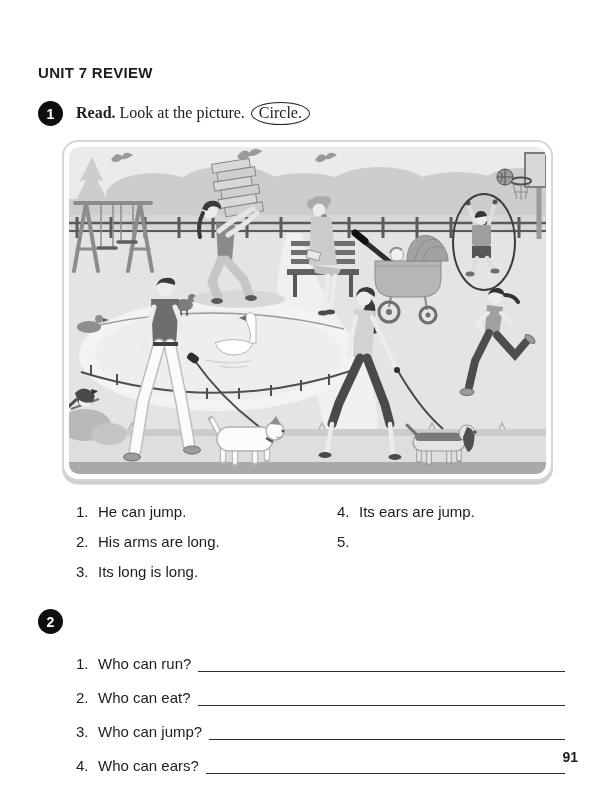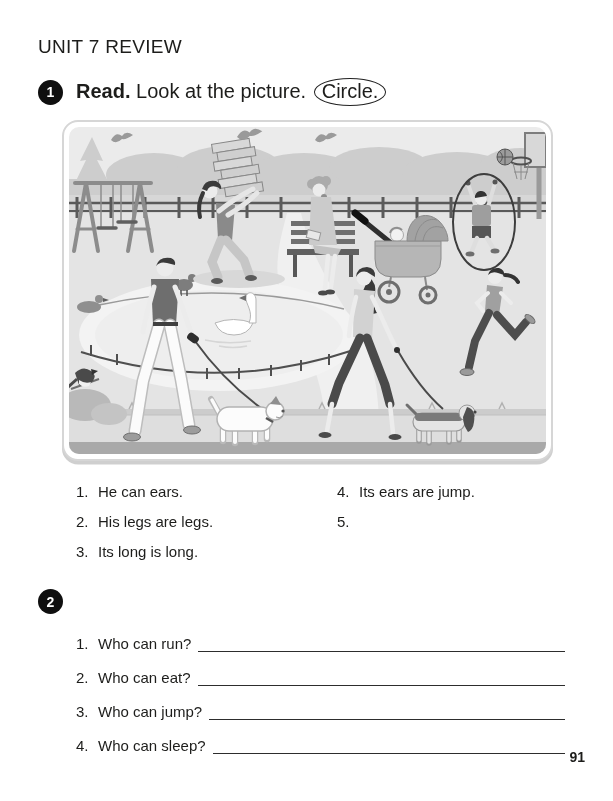--- a/index.html
+++ b/index.html
@@ -1,39 +1,39 @@
 <!DOCTYPE html>
 <html><head>
 <meta charset="utf-8">
 <style>
   html,body{margin:0;padding:0;background:#ffffff;}
   .page{width:613px;height:801px;position:relative;background:#ffffff;
         font-family:"Liberation Sans","DejaVu Sans",sans-serif;color:#1d1d1b;overflow:hidden;}
   .content{position:absolute;inset:0;padding:36px 48px 0 38px;box-sizing:border-box;}
-  .unit-header{font-size:19px;font-weight:400;letter-spacing:.3px;}
+  .unit-header{font-size:15px;font-weight:700;letter-spacing:.3px;margin-top:28px;}
   .ex-header{display:flex;align-items:center;gap:13px;margin-top:20px;}
   .ex-header.second{margin-top:16px;}
   .badge{width:25px;height:25px;border-radius:50%;background:#0f0f0f;color:#ffffff;
          font-weight:700;font-size:14px;display:flex;align-items:center;justify-content:center;flex:0 0 auto;}
-  .ex-title{font-size:20px;}
+  .ex-title{font-size:16px;font-family:Liberation Serif, serif;}
   .ex-title .b{font-weight:700;}
   .circled{display:inline-block;border:1.6px solid #222222;border-radius:50%;padding:1px 7px 2px;margin-left:2px;}
   .picture-card{margin:14px 0 0 24px;width:477px;border:2px solid #d6d6d6;border-radius:16px;
                 padding:5px;background:#ffffff;box-shadow:0 3.5px 0 #cfcfcf;box-sizing:content-box;}
   .illus{border-radius:10px;overflow:hidden;display:block;line-height:0;}
   .sentences{display:flex;margin:22px 0 0 38px;font-size:15px;}
   .col1{width:261px;flex:0 0 auto;}
   .s-row{display:flex;margin-bottom:13px;}
   .s-num{width:22px;flex:0 0 auto;}
   .questions{margin:18px 0 0 38px;font-size:15px;}
   .q-row{display:flex;align-items:flex-end;margin-bottom:14px;height:20px;}
   .q-num{width:22px;flex:0 0 auto;}
   .q-text{white-space:nowrap;margin-right:7px;}
   .answer-line{flex:1;border-bottom:1.5px solid #2d2d2d;height:16px;}
-  .page-number{position:absolute;right:28px;bottom:36px;font-weight:700;font-size:14px;}
+  .page-number{position:absolute;right:35px;bottom:36px;font-weight:700;font-size:14px;}
 </style>
 </head>
 <body>
 
 <div class="page">
   <div class="content">
 
     <div class="unit-header">UNIT 7 REVIEW</div>
 
     <div class="ex-header">
@@ -259,25 +259,25 @@
             <path transform="translate(246,6)" d="M0,7 Q5,-2 11,3 Q15,-3 22,2 Q15,7 11,6 Q5,12 0,7 Z"></path>
           </g>
         </svg>
       </div>
     </div>
 
     <div class="sentences">
       <div class="col1">
         <div class="s-row">
           <span class="s-num">1.</span>
-          <span>He can ears.</span>
+          <span>He can jump.</span>
         </div>
         <div class="s-row">
           <span class="s-num">2.</span>
-          <span>His legs are legs.</span>
+          <span>His arms are long.</span>
         </div>
         <div class="s-row">
           <span class="s-num">3.</span>
           <span>Its long is long.</span>
         </div>
       </div>
       <div class="col2">
         <div class="s-row">
           <span class="s-num">4.</span>
           <span>Its ears are jump.</span>
@@ -303,21 +303,21 @@
         <span class="q-text">Who can eat?</span>
         <div class="answer-line"></div>
       </div>
       <div class="q-row">
         <span class="q-num">3.</span>
         <span class="q-text">Who can jump?</span>
         <div class="answer-line"></div>
       </div>
       <div class="q-row">
         <span class="q-num">4.</span>
-        <span class="q-text">Who can sleep?</span>
+        <span class="q-text">Who can ears?</span>
         <div class="answer-line"></div>
       </div>
     </div>
 
   </div>
 
   <div class="page-number">91</div>
 </div>
 
 </body></html>

